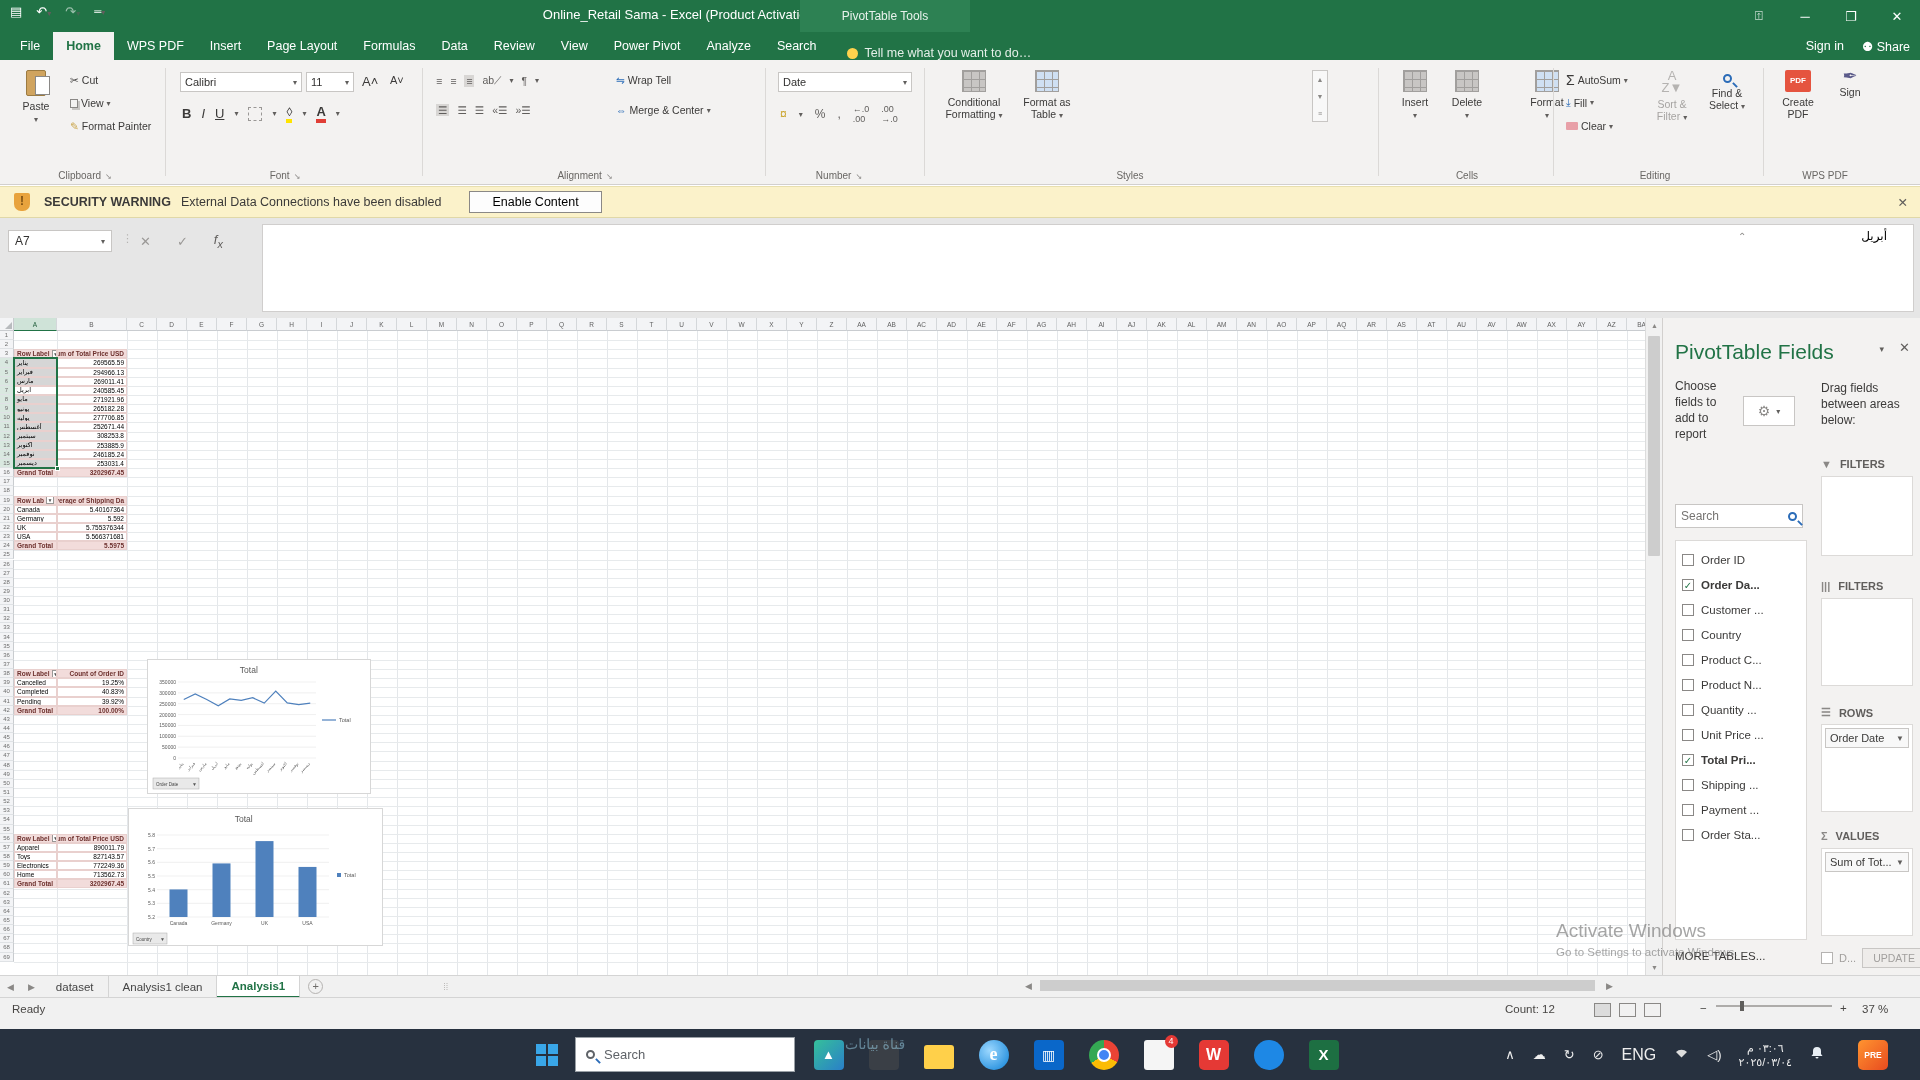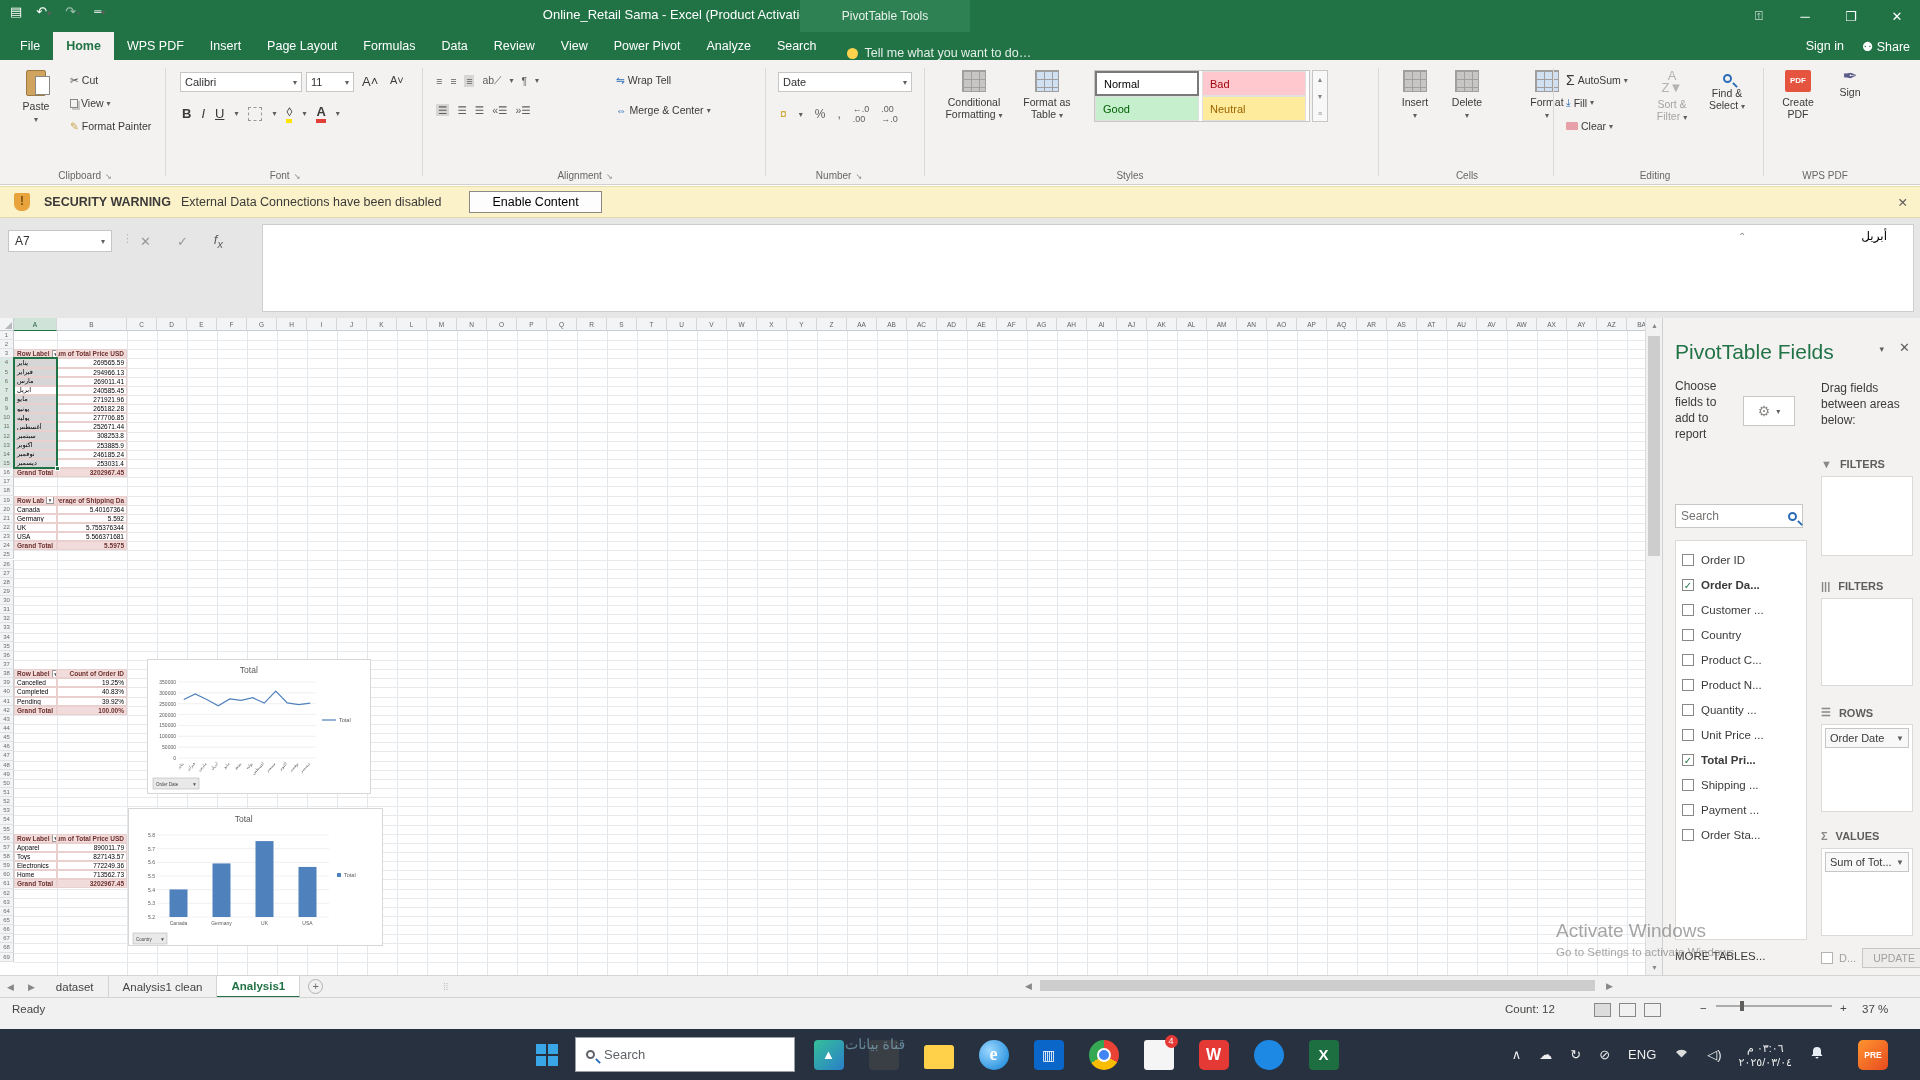--- a/index.html
+++ b/index.html
@@ -253,26 +253,20 @@
     <div class="glabel" style="left:784px;width:110px"><span>Number</span><span class="launch">↘</span></div>
     <div class="gsep" style="left:924px"></div>
 
     <div class="bigbtn" style="left:938px;width:72px">
       <span class="bicon grid-ic"></span>
       <span>Conditional</span><br><span>Formatting</span> <span class="car">▾</span>
     </div>
     <div class="bigbtn" style="left:1014px;width:66px">
       <span class="bicon grid-ic" style="background-color:#cfe0f3"></span>
       <span>Format as</span><br><span>Table</span> <span class="car">▾</span>
-    </div>
-    <div class="abs" style="left:1094px;top:10px;width:216px;border:1px solid #c8c6c4;background:#fff;display:grid;grid-template-columns:1fr 1fr">
-      <div class="stylecell" style="border:2px solid #7a7a7a">Normal</div>
-      <div class="stylecell" style="background:#ffc7ce;color:#9c0006">Bad</div>
-      <div class="stylecell" style="background:#c6efce;color:#006100">Good</div>
-      <div class="stylecell" style="background:#ffeb9c;color:#9c6500">Neutral</div>
     </div>
     <div class="abs" style="left:1312px;top:10px;width:16px;height:52px;border:1px solid #c8c6c4;background:#f8f8f8;text-align:center;font-size:7px;color:#8a8886;line-height:17px">▲<br>▼<br>≡</div>
     <div class="glabel" style="left:1075px;width:110px"><span>Styles</span></div>
     <div class="gsep" style="left:1378px"></div>
 
     <div class="bigbtn" style="left:1390px;width:50px"><span class="bicon grid-ic"></span><span>Insert</span><br><span class="car">▾</span></div>
     <div class="bigbtn" style="left:1442px;width:50px"><span class="bicon grid-ic"></span><span>Delete</span><br><span class="car">▾</span></div>
     <div class="bigbtn" style="left:1522px;width:50px"><span class="bicon grid-ic" style="background-color:#cfe0f3"></span><span>Format</span><br><span class="car">▾</span></div>
     <div class="glabel" style="left:1412px;width:110px"><span>Cells</span></div>
     <div class="gsep" style="left:1553px"></div>
@@ -968,21 +962,21 @@
       </div>
       <div class="tbicon" style="left:1307px">
         <div style="width: 30px; height: 30px; position: relative; background: rgb(29, 111, 66); border-radius: 4px; color: rgb(255, 255, 255); font: bold 15px / 30px &quot;Liberation Sans&quot;, sans-serif; text-align: center;">X</div>
       </div>
     </div>
   <div class="tray" style="right:8px" id="tray">
       <div style="padding:0 9px;font-size:13px">∧</div>
       <div style="padding:0 9px;font-size:13px">☁</div>
       <div style="padding:0 9px;font-size:13px">↻</div>
       <div style="padding:0 9px;font-size:13px">⊘</div>
-      <div style="padding:0 9px;font-size:13px">ENG</div>
+      <div style="padding:0 9px;font-size:16px">ENG</div>
       <div style="padding:0 9px;font-size:13px"><svg width="15" height="12" viewBox="0 0 15 12">
           <path d="M7.5 10.5 L2 5 A8 8 0 0 1 13 5 Z" fill="#ddd"></path>
         </svg></div>
       <div style="padding:0 9px;font-size:13px">◁)</div>
       <div class="clockbox" style="padding:0 8px">
         <div>٠٣:٠٦ م</div>
         <div>٢٠٢٥/٠٣/٠٤</div>
       </div>
       <div style="padding:0 10px;font-size:14px"><svg width="14" height="14" viewBox="0 0 14 14">
           <path d="M7 1 a4 4 0 0 1 4 4 v3 l1.5 2 h-11 l1.5-2 v-3 a4 4 0 0 1 4-4 z M5.5 11 a1.5 1.5 0 0 0 3 0 z" fill="#e8eef4"></path>

